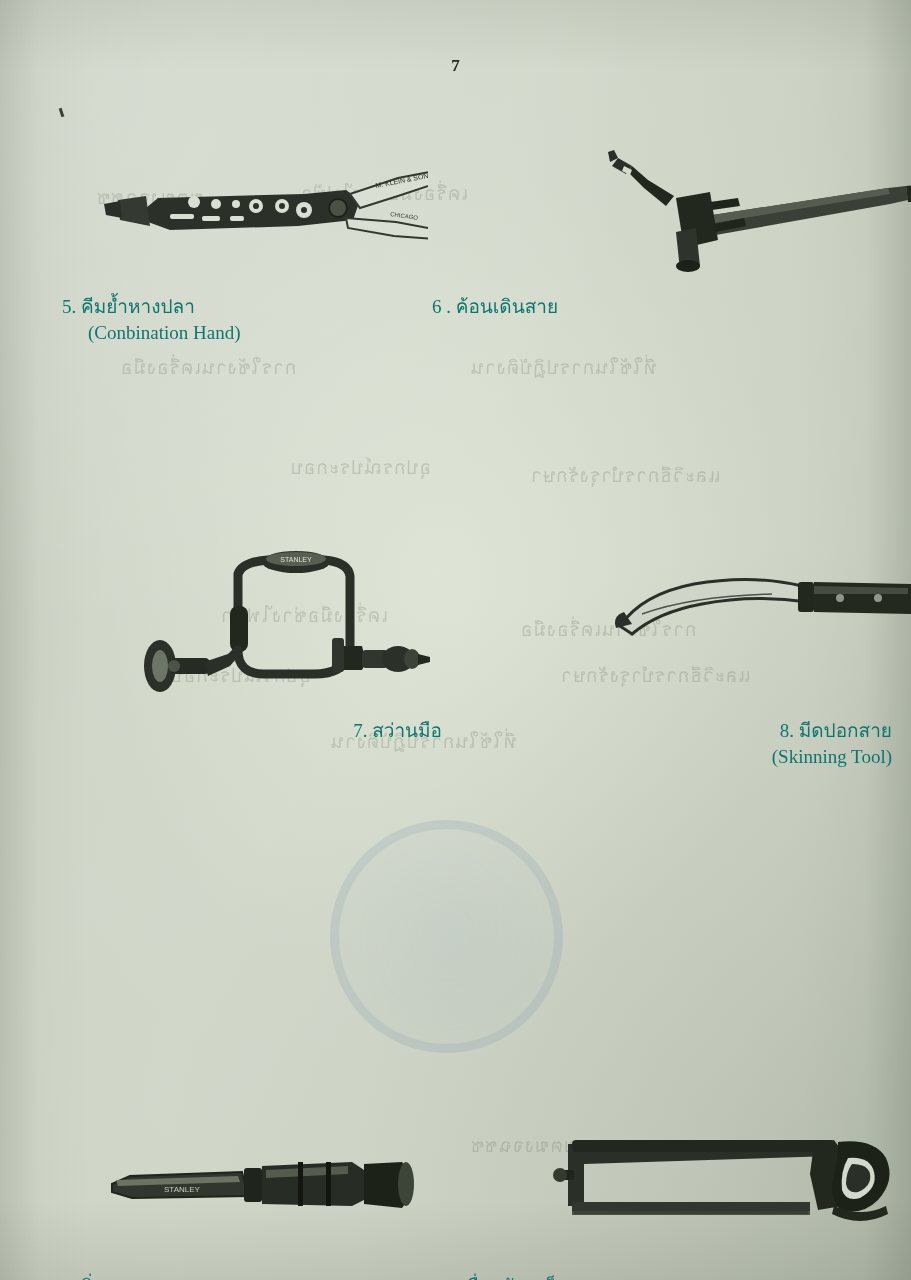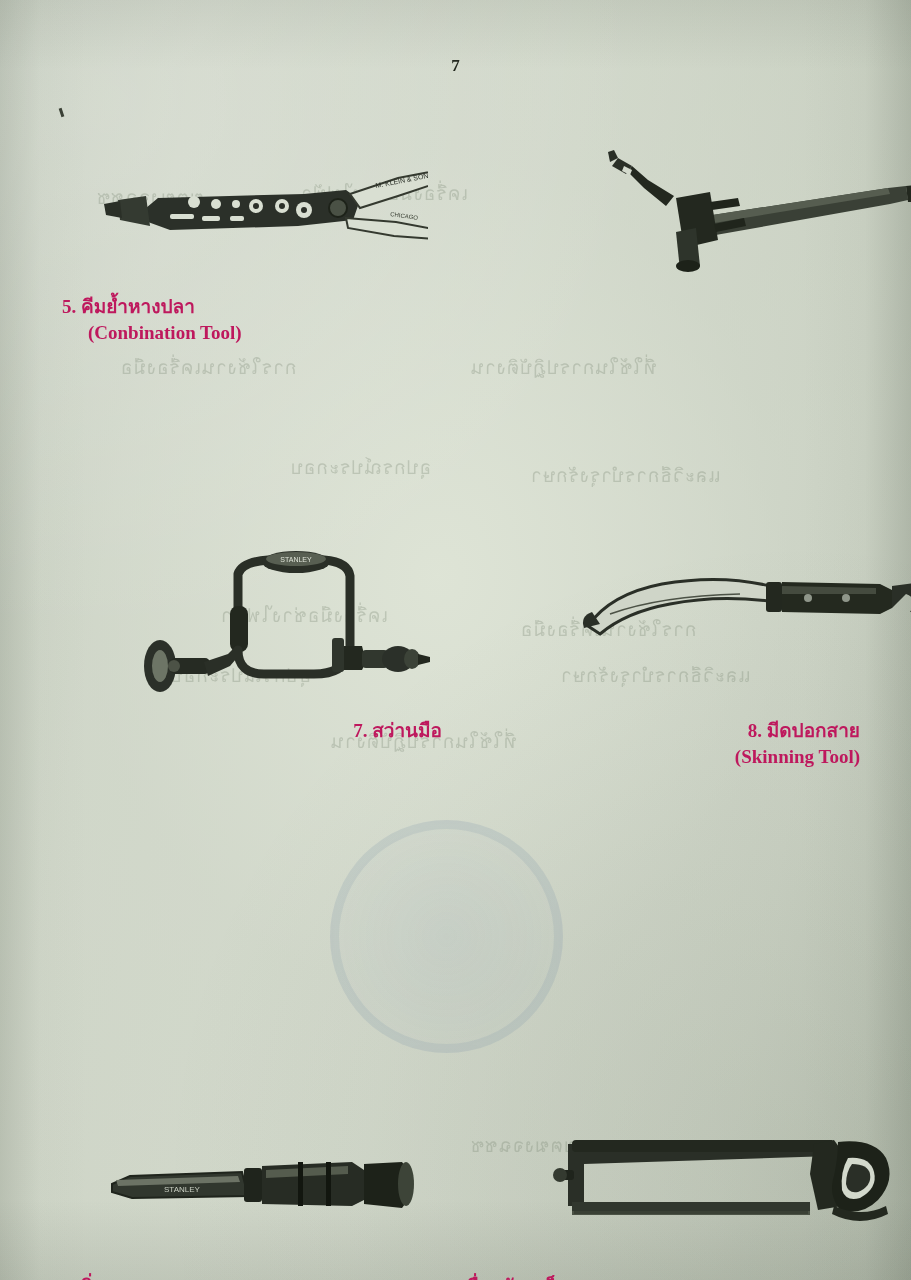--- a/index.html
+++ b/index.html
@@ -98,22 +98,21 @@
     width: 911px;
   }
   .cell {
     position: absolute;
   }
   .figure {
     position: relative;
   }
   .caption {
     font-family: "Liberation Serif", serif;
-    color: #be185d;
-    font-weight: bold;
+    color: #0f766e;
   }
   .caption .thai {
     font-size: 19px;
     line-height: 1.35;
     white-space: nowrap;
   }
   .caption .eng {
     font-size: 19px;
     line-height: 1.35;
     white-space: nowrap;
@@ -183,21 +182,21 @@
             <text x="278" y="44" font-family="Liberation Sans, sans-serif" font-size="7" fill="#2a2f27" transform="rotate(-11 278 44)">M. KLEIN &amp; SONS INC.</text>
             <text x="292" y="72" font-family="Liberation Sans, sans-serif" font-size="6" fill="#3a4034" transform="rotate(8 292 72)">CHICAGO</text>
           </g>
         </svg>
       </div>
       <div class="caption">
         <div class="thai">
           <span>5.</span>
           <span>คีมย้ำหางปลา</span>
         </div>
-        <div class="eng indent">(Conbination Tool)</div>
+        <div class="eng indent">(Conbination Hand)</div>
       </div>
     </div>
 
     <div class="cell" style="left:432px; top:14px; width:440px;">
       <div class="figure" style="height:150px;">
         <svg class="art" width="430" height="140" viewBox="0 0 430 140" style="margin-left:156px;">
           <g fill="#2a2f27">
 
             <path d="M118 72 L300 44 L318 42 L320 56 L302 60 L122 92 Z" fill="#3a4036"></path>
             <path d="M118 72 L300 44 L302 50 L120 80 Z" fill="#565d50"></path>
@@ -213,20 +212,24 @@
             <path d="M30 14 L26 6 L20 8 L22 18 Z" fill="#2a2f27"></path>
 
             <path d="M44 26 L36 22 L34 27 L42 31 Z" fill="#d4dacd"></path>
 
             <path d="M122 58 L150 54 L152 62 L124 66 Z" fill="#20251c"></path>
             <path d="M126 80 L156 74 L158 82 L128 88 Z" fill="#20251c"></path>
           </g>
         </svg>
       </div>
       <div class="caption">
+        <div class="thai">
+          <span>6 .</span>
+          <span>ค้อนเดินสาย</span>
+        </div>
       </div>
     </div>
   </div>
 
   <div class="row" style="height:272px;text-align:right;">
 
     <div class="cell" style="left:62px; top:160px; width:380px;">
       <div class="figure" style="height:168px;">
         <svg class="art" width="340" height="165" viewBox="0 0 340 165" style="margin-left:56px;">
           <g fill="none" stroke="#2a2f27">
@@ -266,21 +269,21 @@
         </svg>
       </div>
       <div class="caption">
         <div class="thai">
           <span>7.</span>
           <span>สว่านมือ</span>
         </div>
       </div>
     </div>
 
-    <div class="cell" style="left:420px; top:160px; width:440px;">
+    <div class="cell" style="left:452px; top:160px; width:440px;">
       <div class="figure" style="height:168px;">
         <svg class="art" width="400" height="165" viewBox="0 0 400 165" style="margin-left:150px;">
           <g>
 
             <path d="M18 76 Q40 44 92 34 Q150 24 200 36 L206 52 Q150 44 100 54 Q56 62 30 84 Z" fill="#cfd5c8" stroke="#2a2f27" stroke-width="3"></path>
             <path d="M40 64 Q90 46 170 44" fill="none" stroke="#4c5246" stroke-width="1.5"></path>
 
             <path d="M14 78 Q10 66 22 62 L30 74 Z" fill="#2a2f27"></path>
 
             <rect x="196" y="32" width="16" height="30" rx="3" fill="#23281f"></rect>

